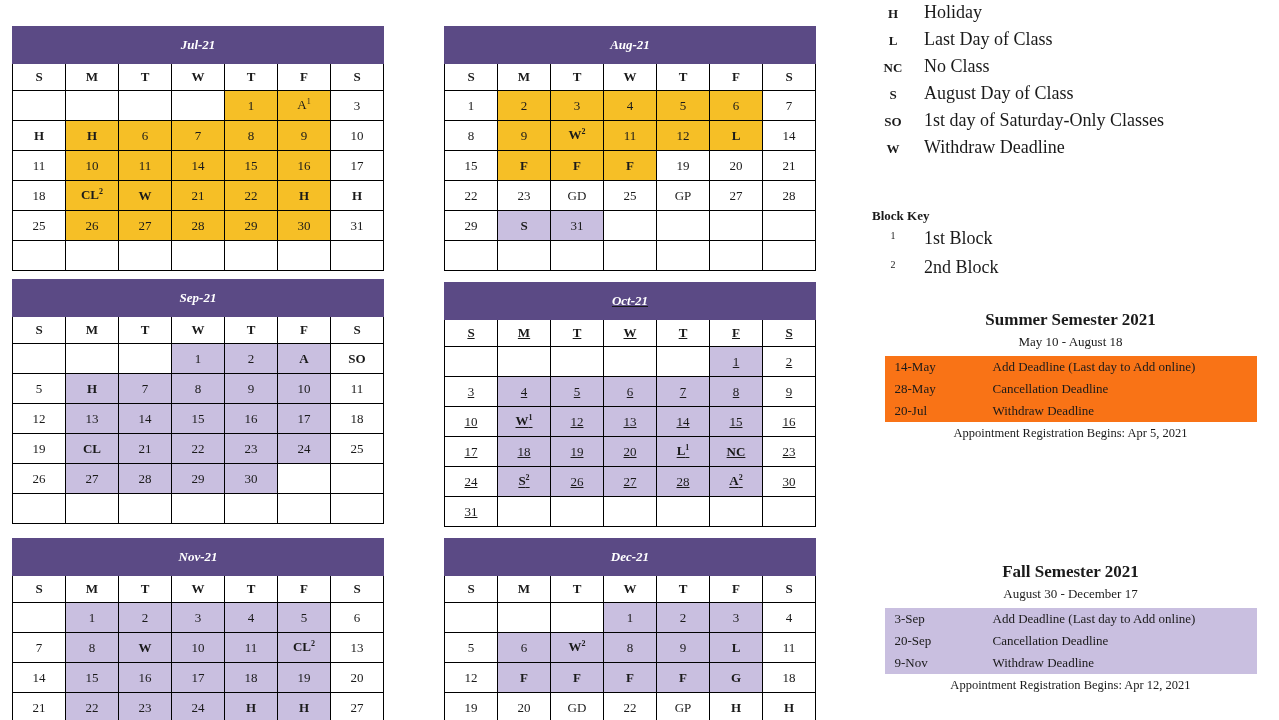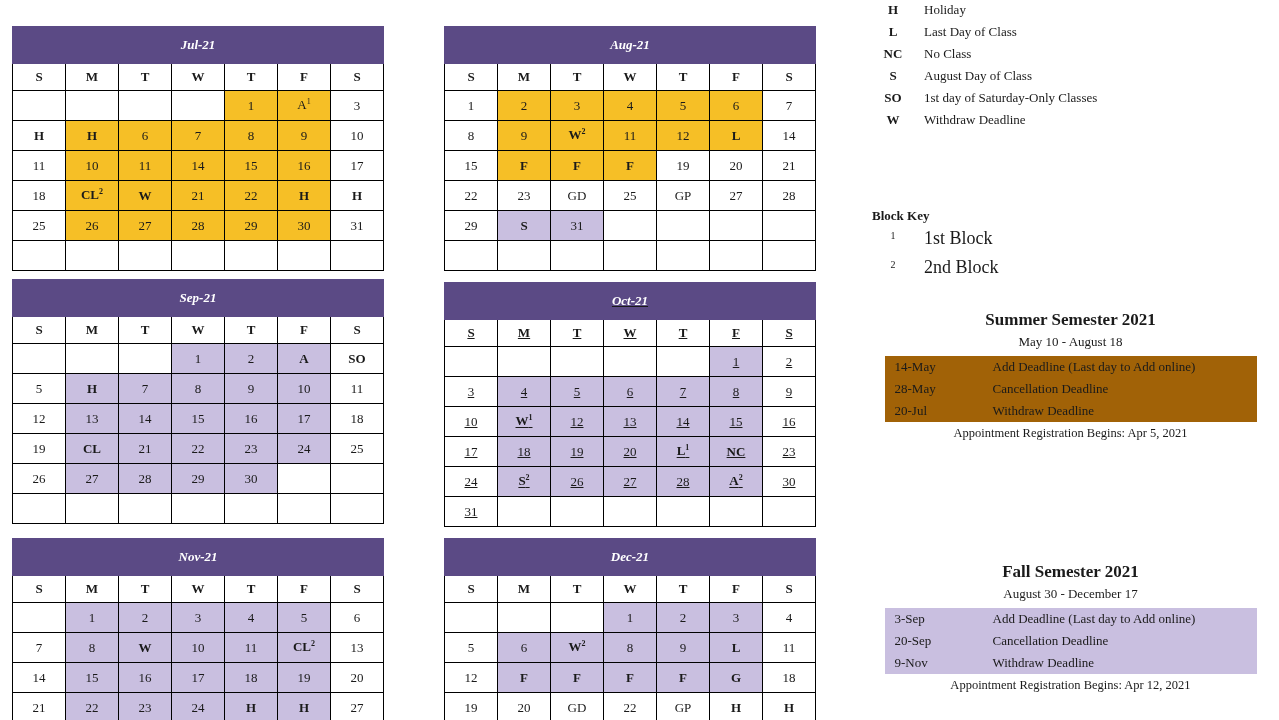--- a/index.html
+++ b/index.html
@@ -31,38 +31,38 @@
   
   .f-gold{background:#f6bf26;}
   .f-pur{background:#c9bfe0;}
   .b{font-weight:bold;}
 
   
   .legend{position:absolute;left:862px;top:0;width:417px;height:720px;font-size:13px;}
   .legend-rows{position:absolute;left:0;top:2px;width:417px;}
   .lrow{display:flex;align-items:baseline;margin-bottom:6px;}
   .lkey{width:62px;text-align:center;font-weight:bold;font-size:13px;}
-  .lval{font-size:13px;}
+  .lval{font-size:18px;}
 
   .blockkey-title{position:absolute;left:10px;top:208px;font-weight:bold;font-size:13px;}
   .blockkey{position:absolute;left:0;top:228px;width:417px;}
   .bkrow{display:flex;align-items:baseline;margin-bottom:8px;}
   .bkkey{width:62px;text-align:center;font-size:11px;vertical-align:super;}
   .bkkey sup{font-size:10px;}
   .bkval{font-size:18px;}
 
   .sem{position:absolute;left:0;width:417px;text-align:center;}
   .sem-title{font-weight:bold;font-size:17px;margin-bottom:4px;}
   .sem-dates{font-size:13px;margin-bottom:6px;}
   .sem-table{width:372px;margin:0 auto;border-collapse:collapse;}
   .sem-table td{padding:3px 6px;font-size:13px;}
   .sem-table td.date{width:86px;text-align:left;padding-left:10px;}
   .sem-table td.desc{text-align:left;}
   .sem-note{font-size:12.5px;margin-top:4px;text-align:center;}
-  .gold-block td{background:#a16207;}
+  .gold-block td{background:#f97316;}
   .pur-block td{background:#c9bfe0;}
 </style>
 </head>
 <body>
 
 <div class="page">
 
   <div class="cal-area">
 
     <div class="cal" id="cal-0" style="left:12px;top:26px;">

